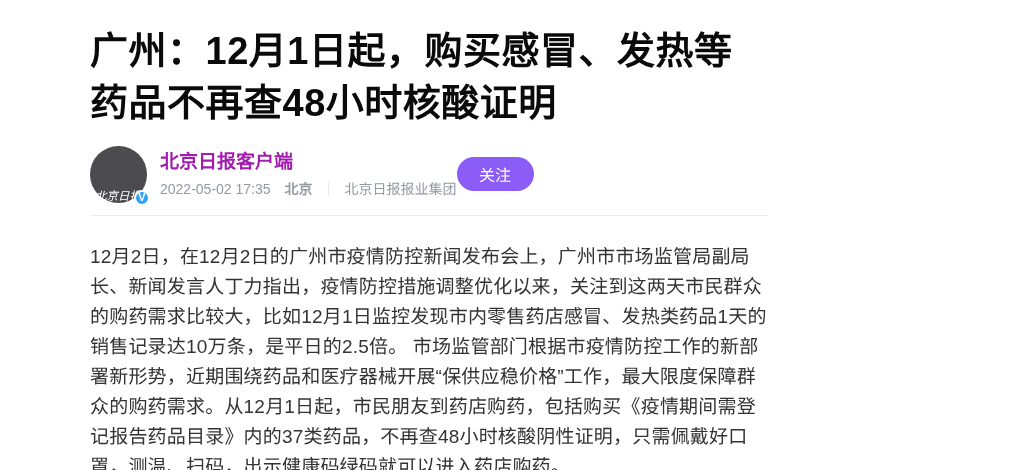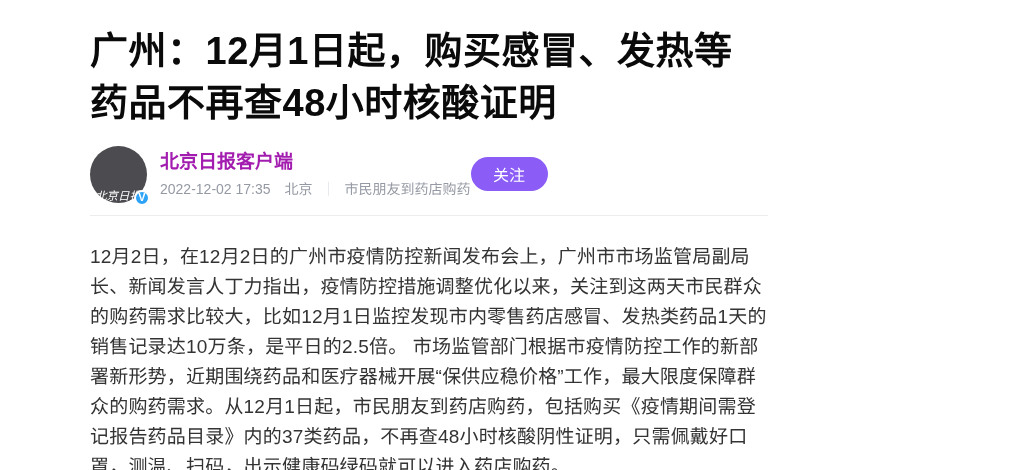--- a/index.html
+++ b/index.html
@@ -80,21 +80,21 @@
     line-height: 1.2;
     cursor: pointer;
   }
   .author-meta {
     margin-top: 7px;
     font-size: 14px;
     color: #9599a3;
     line-height: 1.2;
     white-space: nowrap;
   }
-  .meta-location { margin-left: 14px; }
+  .meta-location { margin-left: 14px; font-weight: bold; }
   .meta-separator { margin: 0 9px; color: #d9dce1; }
   .follow-button {
     width: 77px; height: 34px;
     border: none;
     border-radius: 17px;
     background: #8b5cf6;
     color: #ffffff;
     font-size: 16px;
     font-family: "Liberation Sans", "DejaVu Sans", sans-serif;
     display: flex;
@@ -125,21 +125,21 @@
 
     <div class="author-row">
       <div class="avatar">
         <span class="avatar-text">北京日报</span>
         <span class="verified-badge">V</span>
       </div>
 
       <div class="author-info">
         <div class="author-name">北京日报客户端</div>
         <div class="author-meta">
-          <span>2022-12-02 17:35</span><span class="meta-location">北京</span><span class="meta-separator">｜</span><span>市民朋友到药店购药</span>
+          <span>2022-05-02 17:35</span><span class="meta-location">北京</span><span class="meta-separator">｜</span><span>北京日报报业集团</span>
         </div>
       </div>
 
       <button class="follow-button">关注</button>
     </div>
 
     <div class="header-divider"></div>
 
     <p class="article-body">12月2日，在12月2日的广州市疫情防控新闻发布会上，广州市市场监管局副局长、新闻发言人丁力指出，疫情防控措施调整优化以来，关注到这两天市民群众的购药需求比较大，比如12月1日监控发现市内零售药店感冒、发热类药品1天的销售记录达10万条，是平日的2.5倍。 市场监管部门根据市疫情防控工作的新部署新形势，近期围绕药品和医疗器械开展“保供应稳价格”工作，最大限度保障群众的购药需求。从12月1日起，市民朋友到药店购药，包括购买《疫情期间需登记报告药品目录》内的37类药品，不再查48小时核酸阴性证明，只需佩戴好口罩，测温、扫码，出示健康码绿码就可以进入药店购药。</p>
 

